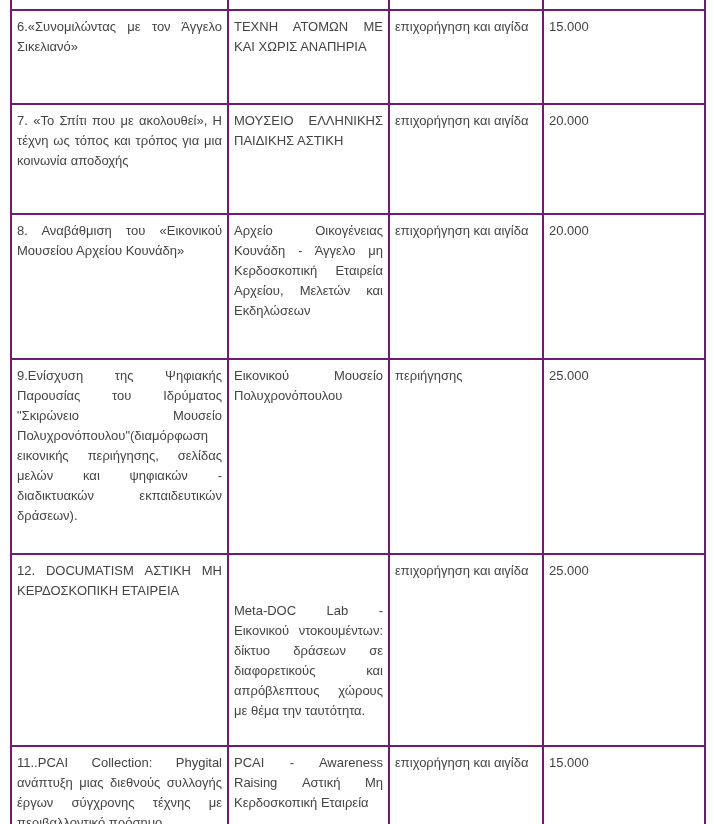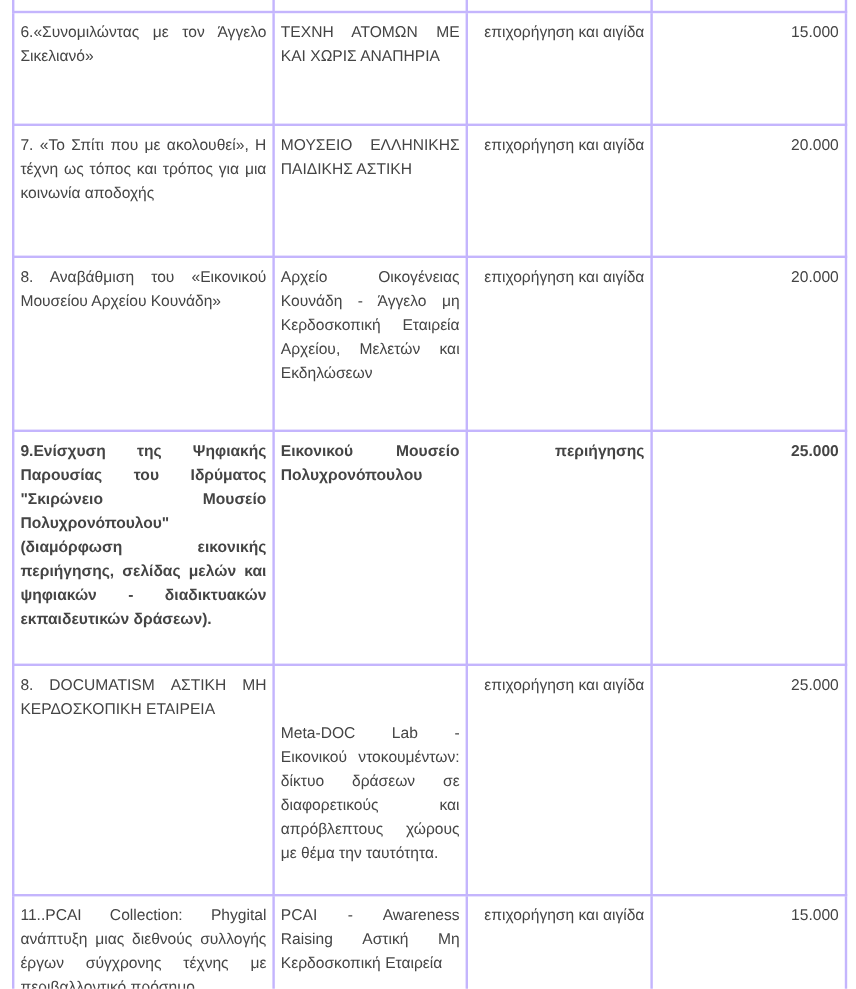--- a/index.html
+++ b/index.html
@@ -16,45 +16,45 @@
     line-height: 20px;
     color: #444444;
   }
   table.grants {
     border-collapse: collapse;
     table-layout: fixed;
     margin-left: 10px;
     width: 694px;
   }
   table.grants td {
-    border: 2px solid #c4b5fd;
+    border: 2px solid #701a75;
     vertical-align: top;
     padding: 6px 5px 4px 5px;
     overflow: hidden;
     word-wrap: break-word;
   }
   
   tr.row-partial td {
     height: 9px;
     padding: 0;
     border-top: none;
   }
   tr.row-6  td { height: 82px; }
   tr.row-7  td { height: 98px; }
   tr.row-8  td { height: 133px; border-radius: 16px; }
-  tr.row-9  td { height: 183px; font-weight: bold; }
+  tr.row-9  td { height: 183px; }
   tr.row-10 td { height: 180px; }
   tr.row-11 td { height: 111px; }
 
   td.cell-project, td.cell-org {
     text-align: justify;
     text-justify: inter-word;
   }
   td.cell-org { white-space: pre-line; }
-  td.cell-support, td.cell-amount { text-align: right; }
+  td.cell-support, td.cell-amount { text-align: left; }
 </style>
 </head>
 <body>
 
 <table class="grants">
   <colgroup>
     <col style="width:217px">
     <col style="width:161px">
     <col style="width:154px">
     <col style="width:162px">
@@ -84,21 +84,21 @@
       <td class="cell-support">επιχορήγηση και αιγίδα</td>
       <td class="cell-amount">20.000</td>
     </tr>
     <tr class="row-9">
       <td class="cell-project">9.Ενίσχυση της Ψηφιακής Παρουσίας του Ιδρύματος "Σκιρώνειο Μουσείο Πολυχρονόπουλου"(διαμόρφωση εικονικής περιήγησης, σελίδας μελών και ψηφιακών - διαδικτυακών εκπαιδευτικών δράσεων).</td>
       <td class="cell-org">Εικονικού Μουσείο Πολυχρονόπουλου</td>
       <td class="cell-support">περιήγησης</td>
       <td class="cell-amount">25.000</td>
     </tr>
     <tr class="row-10">
-      <td class="cell-project">8. DOCUMATISM ΑΣΤΙΚΗ ΜΗ ΚΕΡΔΟΣΚΟΠΙΚΗ ΕΤΑΙΡΕΙΑ</td>
+      <td class="cell-project">12. DOCUMATISM ΑΣΤΙΚΗ ΜΗ ΚΕΡΔΟΣΚΟΠΙΚΗ ΕΤΑΙΡΕΙΑ</td>
       <td class="cell-org">
 
 Meta-DOC Lab - Εικονικού ντοκουμέντων: δίκτυο δράσεων σε διαφορετικούς και απρόβλεπτους χώρους με θέμα την ταυτότητα.</td>
       <td class="cell-support">επιχορήγηση και αιγίδα</td>
       <td class="cell-amount">25.000</td>
     </tr>
     <tr class="row-11">
       <td class="cell-project">11..PCAI Collection: Phygital ανάπτυξη μιας διεθνούς συλλογής έργων σύγχρονης τέχνης με περιβαλλοντικό πρόσημο</td>
       <td class="cell-org">PCAI - Awareness Raising Αστική Μη Κερδοσκοπική Εταιρεία</td>
       <td class="cell-support">επιχορήγηση και αιγίδα</td>

